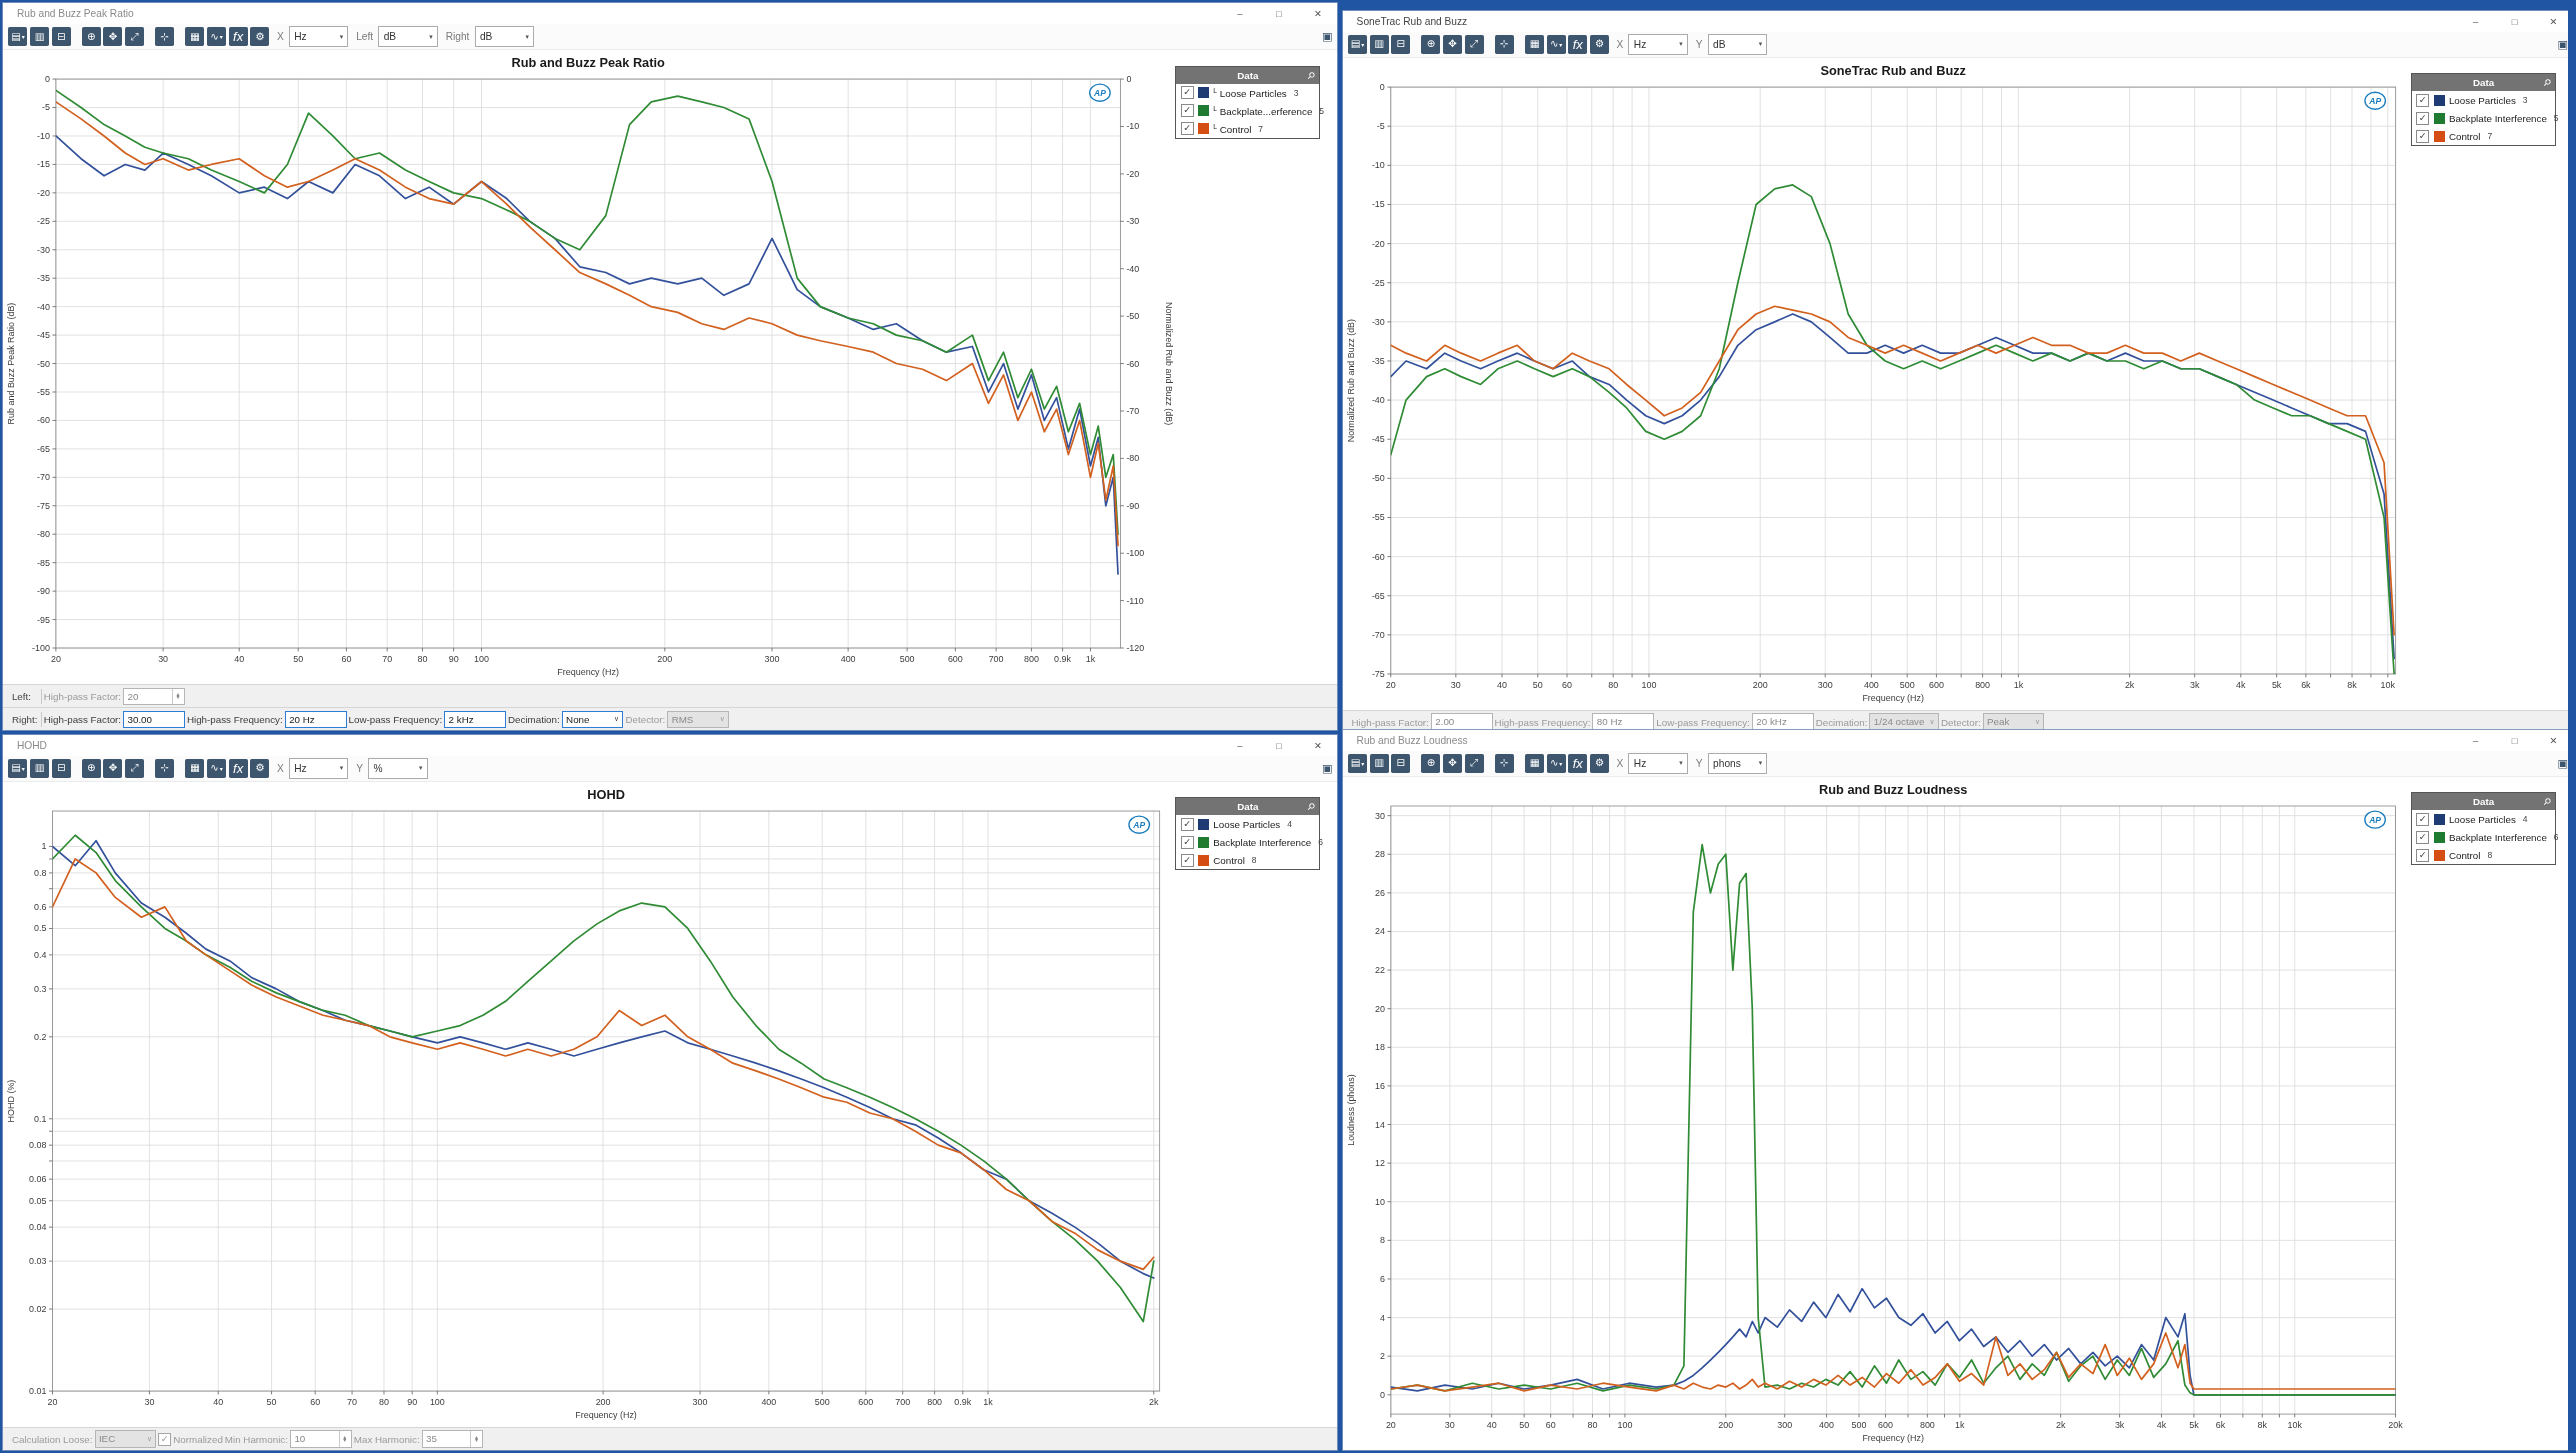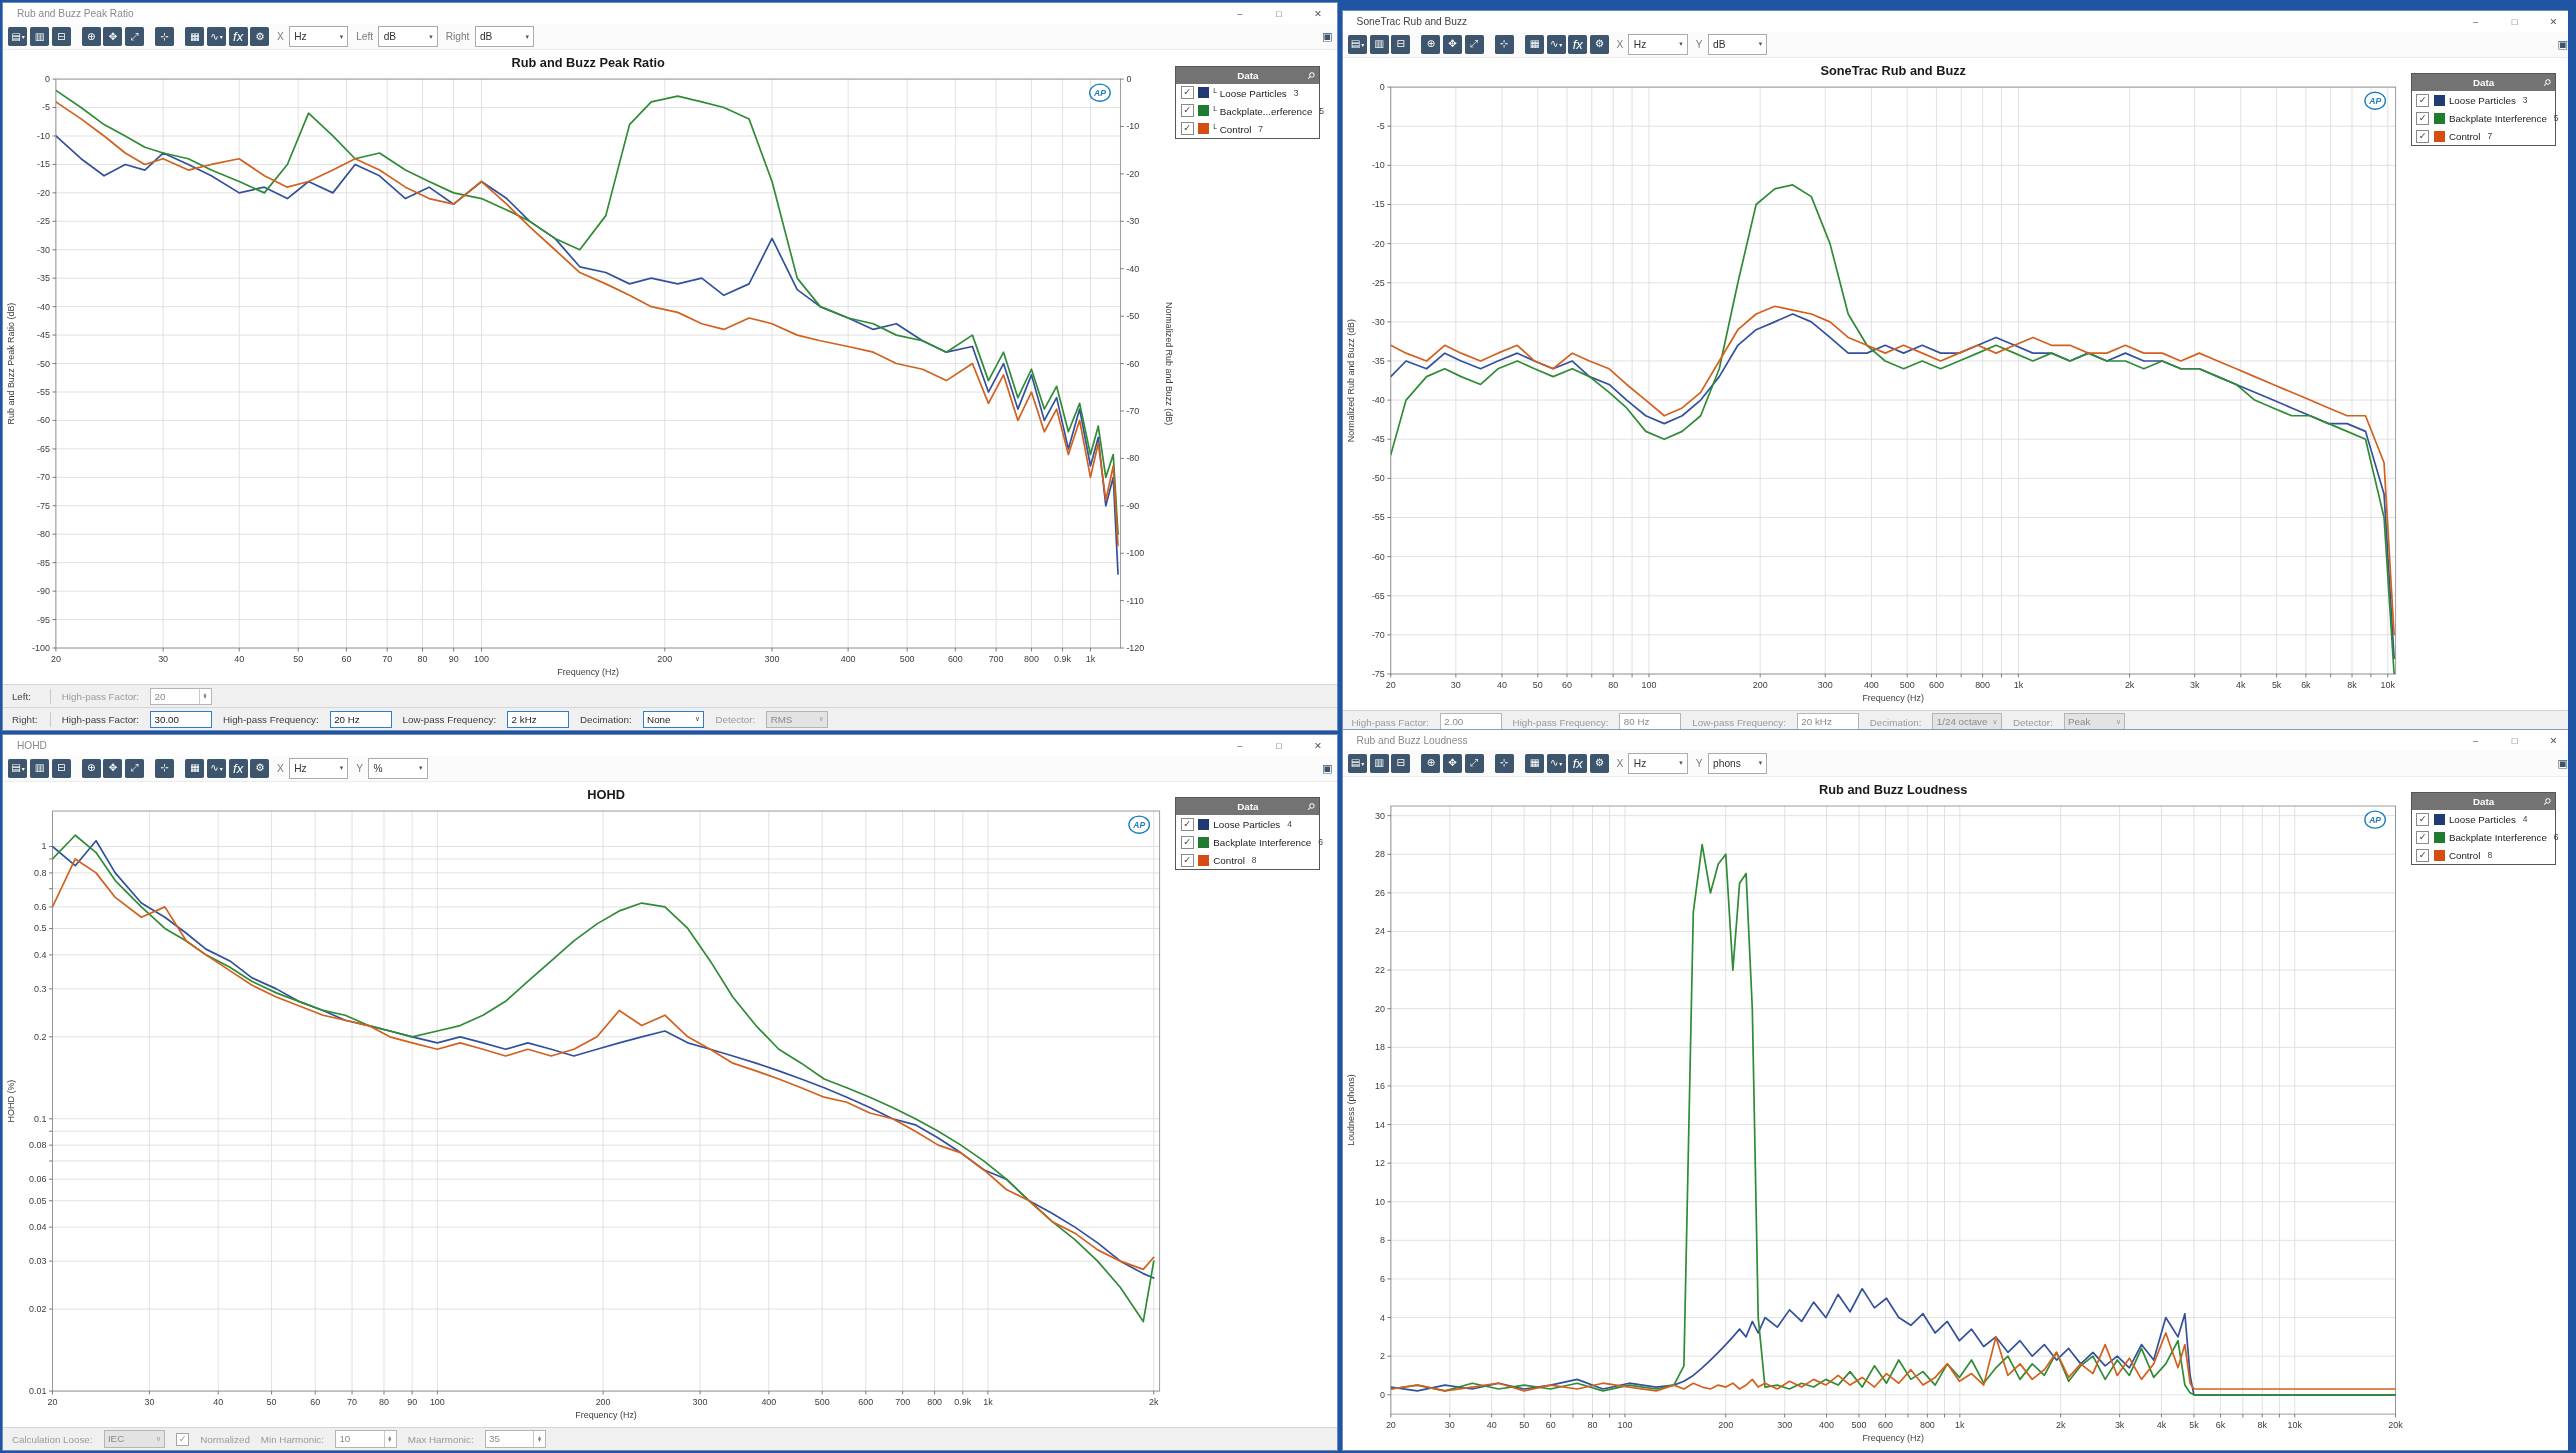--- a/index.html
+++ b/index.html
@@ -25,21 +25,21 @@
   svg.chart{flex:1 1 auto;height:100%;display:block;min-width:0;}
   .legendcol{width:162px;padding-top:15.4px;flex:0 0 auto;}
   .legend{width:143px;border:0.9px solid #555;background:#fff;}
   .legend-h{height:17px;background:#737373;color:#fff;font-weight:bold;font-size:9.8px;display:flex;align-items:center;justify-content:center;position:relative;}
   .legend-h .pin{position:absolute;right:4.3px;font-size:9.4px;font-weight:normal;transform:rotate(45deg);}
   .litem{display:flex;align-items:center;height:18px;padding:0 4.3px;gap:4.3px;font-size:9.8px;color:#222;white-space:nowrap;}
   .cbx{width:11px;height:11px;border:0.9px solid #8a8a8a;background:#fff;font-size:9.4px;line-height:10.2px;text-align:center;color:#444;flex:0 0 auto;}
   .swatch{width:11px;height:11px;flex:0 0 auto;}
   .litem sup{font-size:6.8px;}
   .lnum{font-size:8.5px;color:#444;margin-left:2.6px;}
-  .settings{height:22px;background:#F0F0F0;border-top:0.9px solid #D5D5D5;display:flex;align-items:center;font-size:9.8px;gap:11px;padding-left:8.5px;flex:0 0 auto;}
+  .settings{height:22px;background:#F0F0F0;border-top:0.9px solid #D5D5D5;display:flex;align-items:center;font-size:9.8px;gap:2px;padding-left:8.5px;flex:0 0 auto;}
   .sprefix{color:#444;width:27px;flex:0 0 auto;}
   .ssep{width:0.9px;height:15.4px;background:#c9c9c9;flex:0 0 auto;}
   .slabel{color:#9a9a9a;white-space:nowrap;}
   .slabel.en{color:#3c3c3c;}
   .sfield{height:15.4px;border:0.9px solid #b5b5b5;background:#fff;color:#8a8a8a;font-size:9.8px;display:flex;align-items:center;justify-content:space-between;padding:0 3.4px;min-width:53px;gap:5.1px;white-space:nowrap;}
   .sfield.en{border-color:#2D7DD2;color:#222;}
   .sfield.gray{background:#E3E3E3;}
   .sfield .sarr{font-size:6.8px;color:#999;}
   .sfield.en .sarr{color:#444;}
   .spinarrows{display:flex;flex-direction:column;justify-content:center;line-height:0.6;font-size:5.1px;color:#888;border-left:0.9px solid #c9c9c9;padding-left:2.6px;height:100%;}

